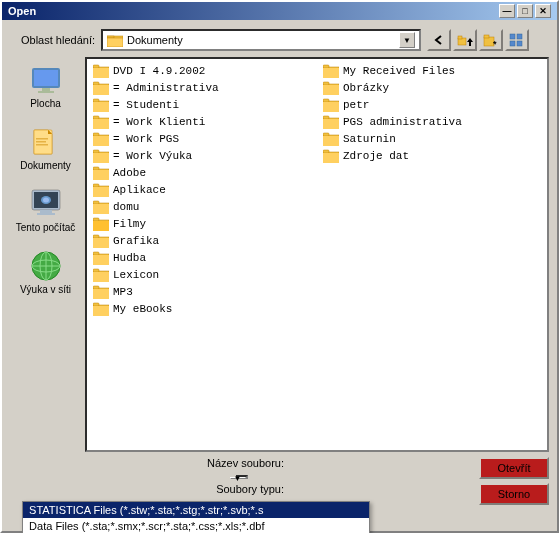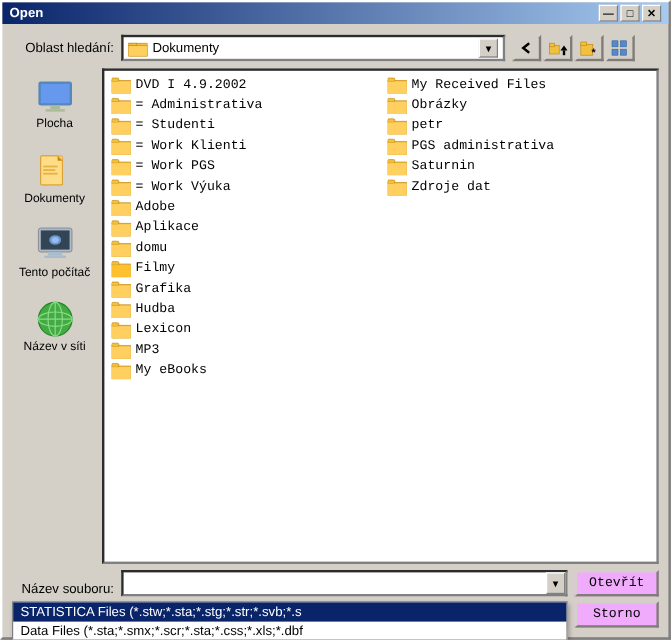--- a/index.html
+++ b/index.html
@@ -201,42 +201,42 @@
 
     .folder-icon {
       width: 16px;
       height: 14px;
       display: inline-block;
       flex-shrink: 0;
     }
 
     .bottom-row {
       display: flex;
-      align-items: flex-end;
+      align-items: center;
       gap: 6px;
+      flex-direction: column;
     }
 
     .bottom-buttons {
       display: flex;
       flex-direction: column;
       gap: 4px;
       margin-left: auto;
     }
 
     .action-btn {
       width: 70px;
       height: 22px;
-      background: #f0abfc;
+      background: #b91c1c;
       border: 2px outset #d4d0c8;
       cursor: pointer;
       font-size: 11px;
       display: flex;
       align-items: center;
       justify-content: center;
-      font-family: Liberation Mono, monospace;
     }
 
     .filename-combo {
       flex: 1;
       height: 22px;
       background: #fff;
       border: 2px inset #808080;
       display: flex;
       align-items: center;
       padding: 0 4px;
@@ -407,21 +407,21 @@
         <div class="sidebar-item">
           <div class="sidebar-icon">
             <svg width="32" height="32" viewBox="0 0 32 32">
               <circle cx="16" cy="16" r="14" fill="#44aa44" stroke="#228822" stroke-width="1"></circle>
               <ellipse cx="16" cy="16" rx="6" ry="14" fill="none" stroke="#88dd88" stroke-width="1"></ellipse>
               <ellipse cx="16" cy="16" rx="14" ry="6" fill="none" stroke="#88dd88" stroke-width="1"></ellipse>
               <line x1="2" y1="16" x2="30" y2="16" stroke="#88dd88" stroke-width="1"></line>
               <line x1="16" y1="2" x2="16" y2="30" stroke="#88dd88" stroke-width="1"></line>
             </svg>
           </div>
-          <span class="sidebar-label">Název v síti</span>
+          <span class="sidebar-label">Výuka v síti</span>
         </div>
       </div>
 
       <div class="file-pane">
         <div class="file-column">
 
         <div class="file-item">
       <svg class="folder-icon" width="16" height="14" viewBox="0 0 16 14">
         <rect x="0" y="3" width="16" height="11" fill="#f0c040" stroke="#c08000" stroke-width="0.5"></rect>
         <rect x="0" y="1" width="6" height="3" fill="#f0c040" stroke="#c08000" stroke-width="0.5" rx="1"></rect>

